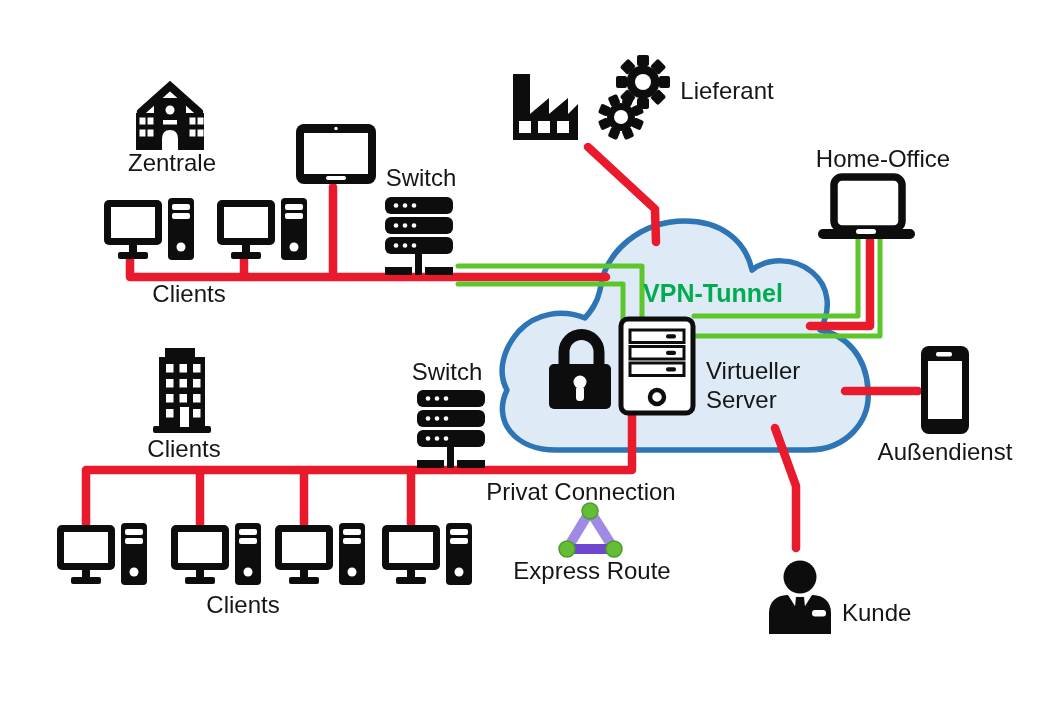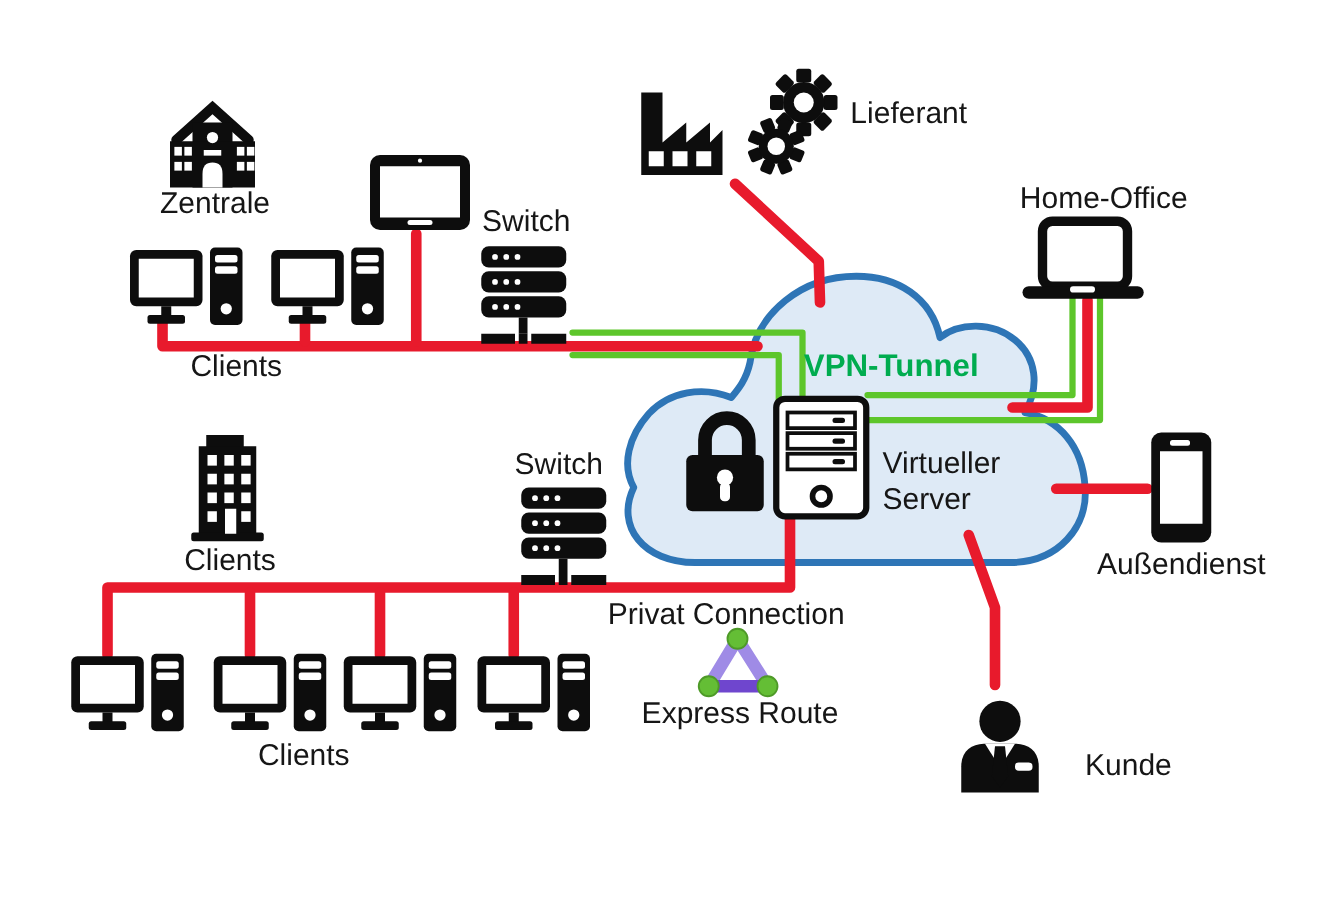--- a/index.html
+++ b/index.html
@@ -279,14 +279,14 @@
   <div class="lbl" style="left:727px;top:79px">Lieferant</div>
   <div class="lbl" style="left:883px;top:147px">Home-Office</div>
   <div class="lbl vpn" style="left:713px;top:281px">VPN-Tunnel</div>
   <div class="lbl la two" style="left:706px;top:356px">Virtueller Server</div>
   <div class="lbl" style="left:184px;top:437px">Clients</div>
   <div class="lbl" style="left:447px;top:360px">Switch</div>
   <div class="lbl" style="left:592px;top:559px">Express Route</div>
   <div class="lbl" style="left:581px;top:480px">Privat Connection</div>
   <div class="lbl" style="left:243px;top:593px">Clients</div>
   <div class="lbl" style="left:945px;top:440px">Außendienst</div>
-  <div class="lbl la" style="left:868px;top:601px">Kunde</div>
+  <div class="lbl la" style="left:842px;top:601px">Kunde</div>
 </div>
 
 </body></html>

